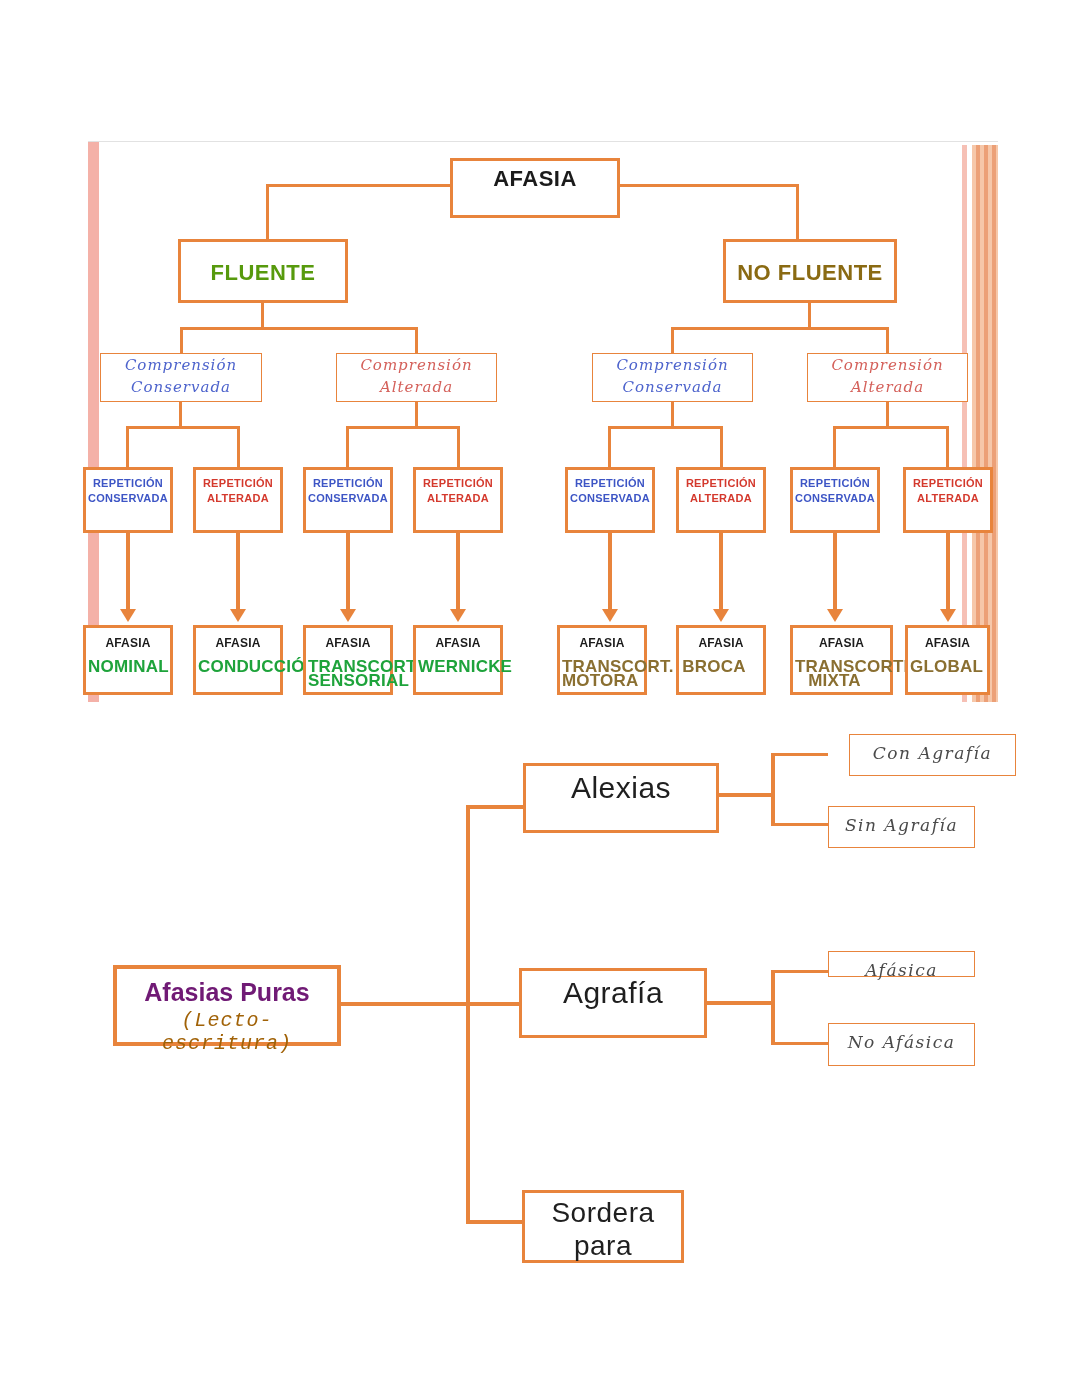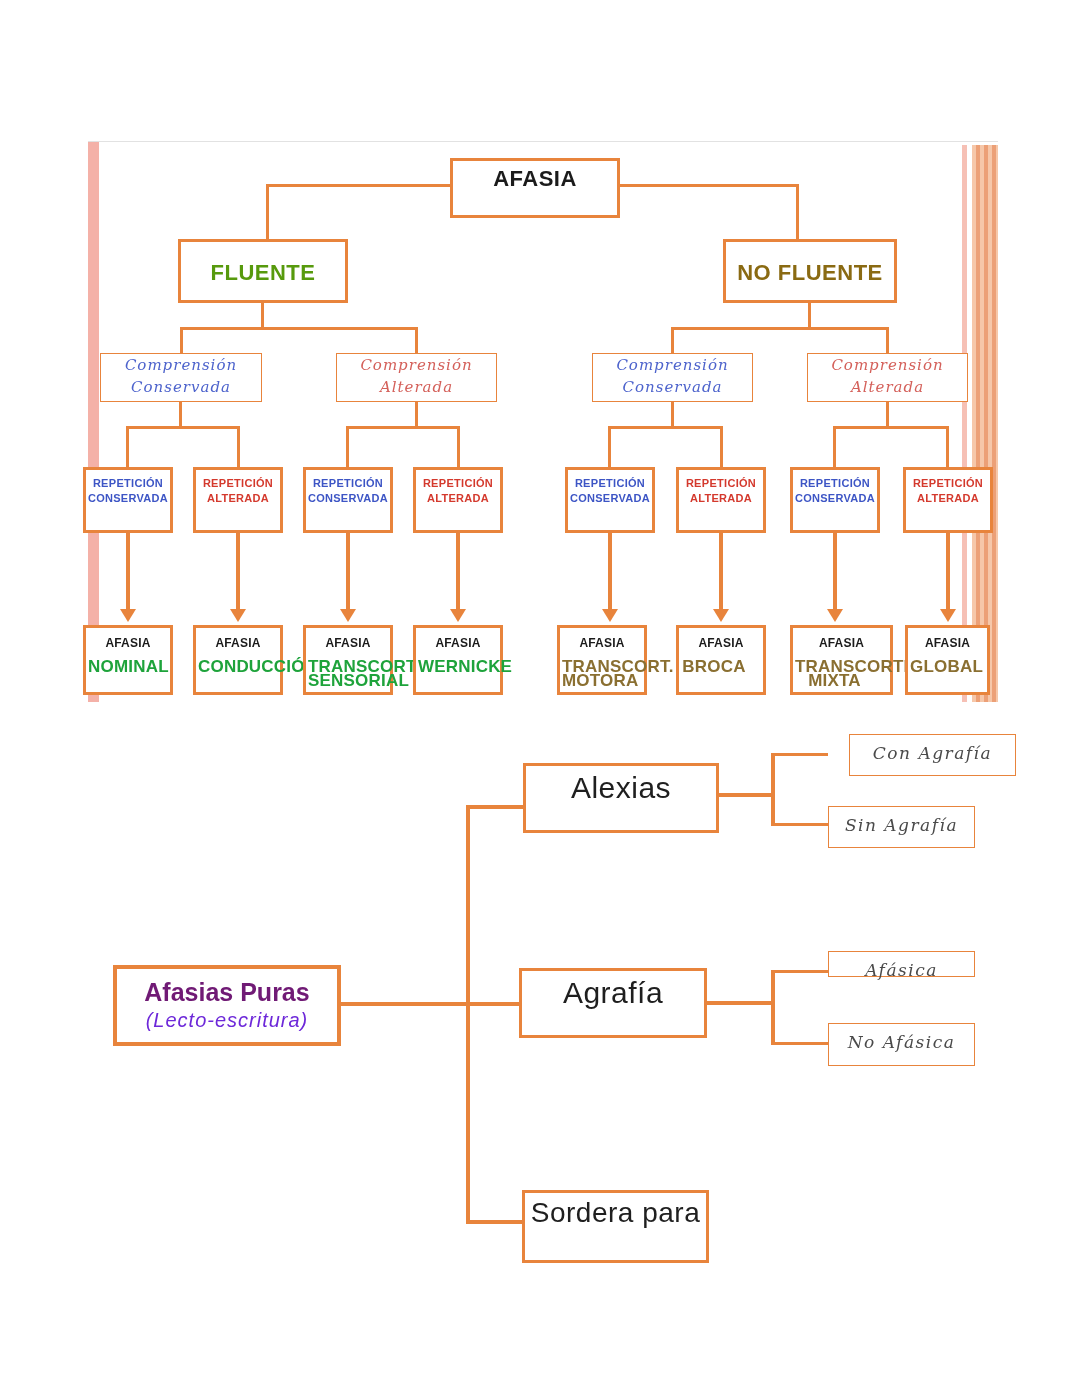--- a/index.html
+++ b/index.html
@@ -27,22 +27,22 @@
   .branch-label{font-weight:700;font-size:22px;letter-spacing:.5px;padding-top:18px;display:block;}
   .comp-line{display:block;font-family:"DejaVu Serif",serif;font-style:italic;font-size:15px;
              line-height:22px;letter-spacing:1px;}
   .rep-line{display:block;font-weight:700;font-size:11px;line-height:15px;letter-spacing:.3px;}
   .rep-pad{padding-top:6px;}
   .leaf-title{display:block;font-weight:700;font-size:12px;color:#1b1b1b;padding-top:8px;letter-spacing:.2px;}
   .leaf-sub{display:block;font-weight:700;font-size:17px;line-height:14px;padding:10px 16px 0 2px;letter-spacing:.2px;}
   .big-label{display:block;font-size:30px;color:#1f1f1f;padding-top:5px;letter-spacing:.5px;}
   .big-label.two{font-size:28px;line-height:33px;padding-top:3px;}
   .puras-title{display:block;font-weight:700;font-size:25px;color:#701a75;padding-top:9px;}
-  .puras-sub{display:block;font-family:Liberation Sans, sans-serif;font-style:italic;font-size:20px;
-             color:#6d28d9;letter-spacing:1px;padding-top:2px;}
+  .puras-sub{display:block;font-family:Liberation Mono, monospace;font-style:italic;font-size:20px;
+             color:#a16207;letter-spacing:1px;padding-top:2px;}
   .script-label{display:block;font-family:"DejaVu Serif",serif;font-style:italic;font-size:17px;
                 color:#4a4a4a;letter-spacing:1.5px;padding-top:8px;}
   
   .tone-blue{color:#3D55C5;}
   .tone-red{color:#D4392D;}
   .tone-softblue{color:#4D63CC;}
   .tone-softred{color:#D4605A;}
   .tone-green-head{color:#579A0D;}
   .tone-brown-head{color:#8A6A12;}
   .tone-green{color:#1EA33B;}
@@ -231,21 +231,21 @@
     <div class="node heavy" style="left:113px;top:965px;width:228px;height:81px;">
       <span class="puras-title">Afasias Puras</span>
       <span class="puras-sub">(Lecto-escritura)</span>
     </div>
     <div class="node" style="left:523px;top:763px;width:196px;height:70px;border-width:3.5px;">
       <span class="big-label">Alexias</span>
     </div>
     <div class="node" style="left:519px;top:968px;width:188px;height:70px;border-width:3.5px;">
       <span class="big-label">Agrafía</span>
     </div>
-    <div class="node" style="left:522px;top:1190px;width:187px;height:73px;border-width:3.5px;">
+    <div class="node" style="left:522px;top:1190px;width:162px;height:73px;border-width:3.5px;">
       <span class="big-label two">Sordera para</span>
     </div>
 
     <div class="node thin" style="left:828px;top:734px;width:167px;height:42px;margin-left:21px;">
       <span class="script-label">Con Agrafía</span>
     </div>
     <div class="node thin" style="left:828px;top:806px;width:147px;height:42px;">
       <span class="script-label">Sin Agrafía</span>
     </div>
 

